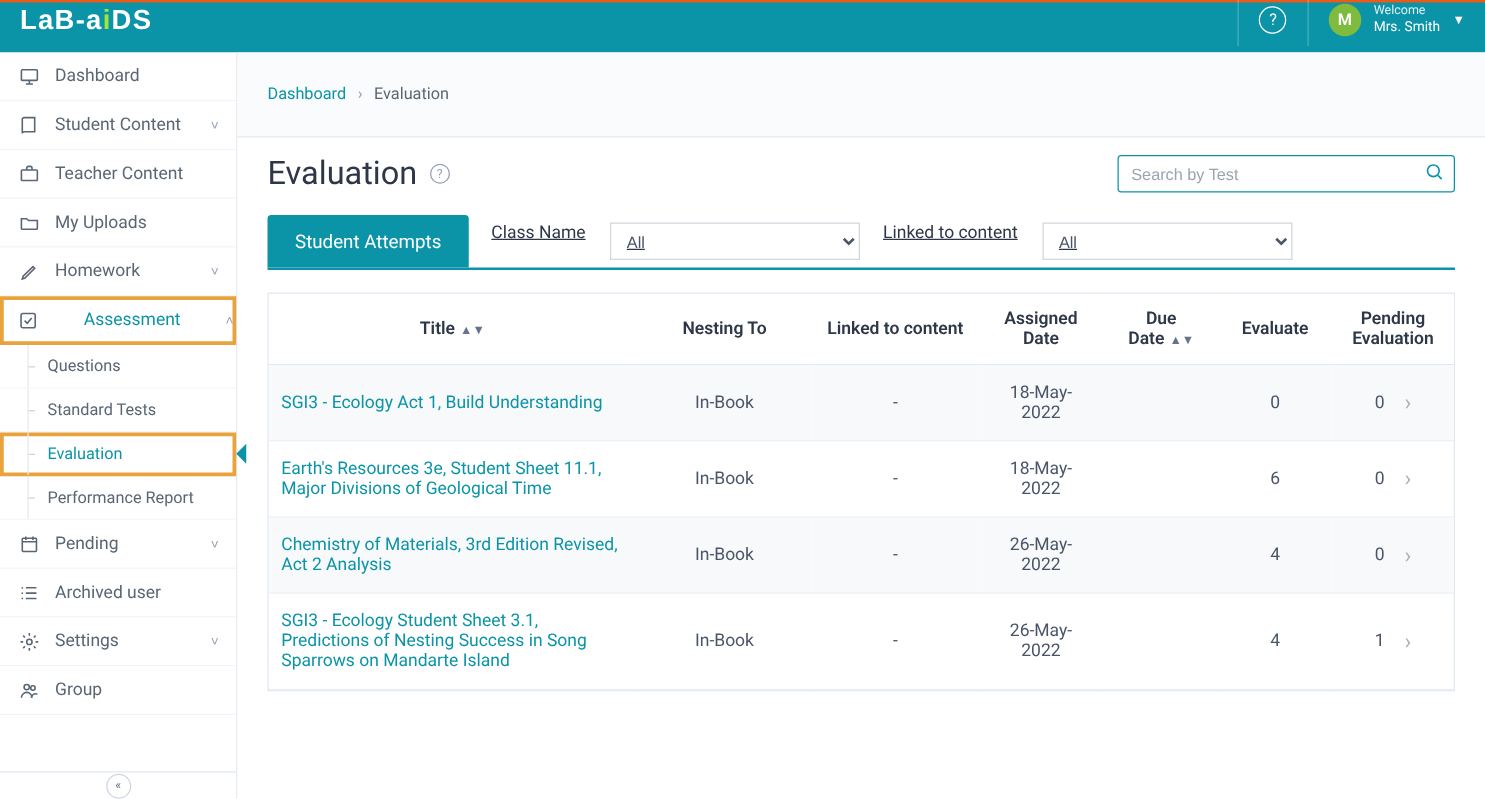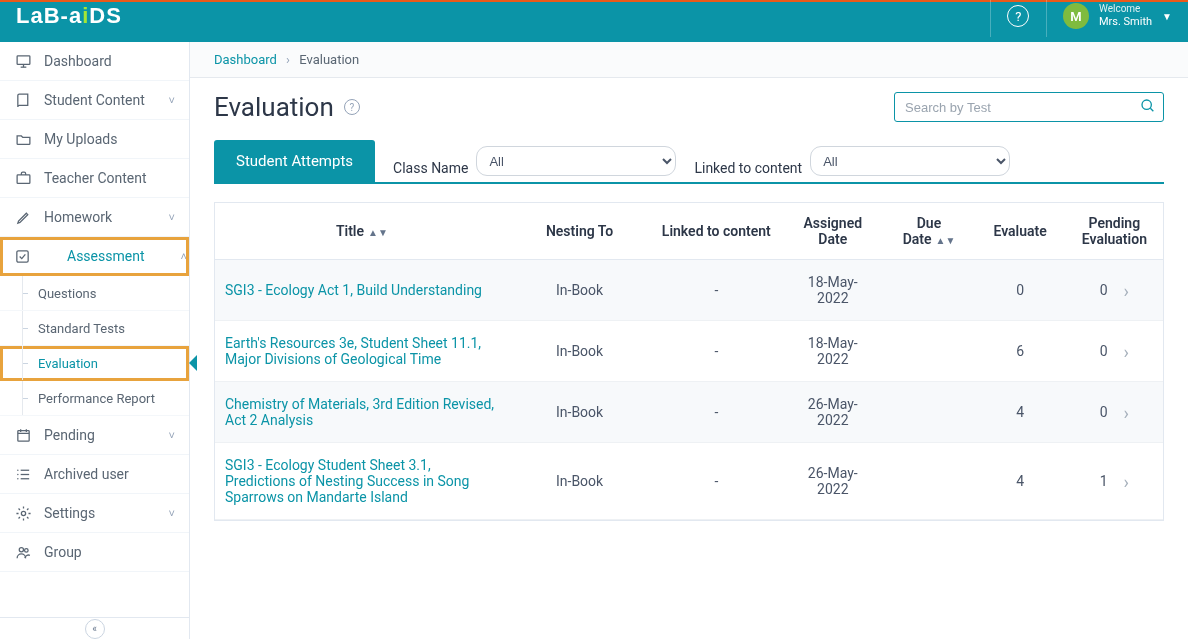--- a/index.html
+++ b/index.html
@@ -32,38 +32,38 @@
 .sub-item { display:flex; align-items:center; height: 35px; padding: 0 14px 0 38px; font-size: 13px; color: #5a6673; cursor: pointer; border-bottom: 1px solid #f4f7fa; position: relative; }
 .sub-item::before { content: ""; position: absolute; left: 22px; top: 50%; width: 6px; height: 1px; background: #cbd5e1; }
 .sub-item::after { content: ""; position: absolute; left: 22px; top: 0; bottom: 0; width: 1px; background: #e5e9ee; }
 .sub-item.active { color: #0b94a7; }
 .sub-item.hl { outline: 3px solid #e8a33d; outline-offset: -3px; }
 .arrow-marker { position: absolute; right: -8px; top: 50%; transform: translateY(-50%); width: 0; height: 0; border-top: 8px solid transparent; border-bottom: 8px solid transparent; border-right: 8px solid #0b94a7; }
 .collapse-bar { margin-top: auto; height: 22px; border-top: 1px solid #e2e8f0; display:flex; align-items:center; justify-content:center; }
 .collapse-btn { width: 20px; height: 20px; border: 1px solid #cbd5e1; border-radius: 50%; display:flex; align-items:center; justify-content:center; font-size: 10px; color: #64748b; }
 
 
-.crumbs { padding: 10px 24px; border-bottom: 1px solid #e5e9ee; font-size: 13px; color: #0b94a7; background: #fafbfc; }
+.crumbs { padding: 26px 24px; border-bottom: 1px solid #e5e9ee; font-size: 13px; color: #0b94a7; background: #fafbfc; }
 .crumbs .sep { color: #94a3b8; margin: 0 6px; }
 .crumbs .cur { color: #5a6673; }
 
 .page { padding: 14px 24px; }
 .page-head { display:flex; align-items:center; margin-bottom: 18px; }
 .page-title { font-size: 26px; font-weight: 400; color: #2d3748; display:flex; align-items:center; gap: 10px; }
 .title-help { width: 16px; height:16px; border:1px solid #94a3b8; border-radius:50%; display:flex; align-items:center; justify-content:center; font-size:10px; color:#94a3b8; }
 .search-wrap { margin-left: auto; position: relative; }
 .search-wrap input { width: 270px; height: 30px; border: 1px solid #0b94a7; border-radius: 3px; padding: 0 32px 0 10px; font-size: 13px; color: #4a5568; }
 .search-wrap input::placeholder { color: #9aa4af; }
 .search-wrap .sicon { position:absolute; right: 8px; top: 6px; color:#0b94a7; }
 
 
 .filterbar { display:flex; align-items:center; border-bottom: 2px solid #0b94a7; margin-bottom: 0; }
 .tab { background:#0b94a7; color:#fff; padding: 12px 22px; font-size: 15px; border-top-left-radius: 3px; border-top-right-radius: 3px; }
-.filt { display:flex; align-items:flex-end; gap: 8px; margin-left: 18px; font-size: 14px; color:#2d3748; }
-.filt select { height: 30px; min-width: 200px; border: 1px solid #d0d6dd; border-radius: 11px; padding: 0 8px; font-size: 13px; color: #4a5568; background: #fff; }
+.filt { display:flex; align-items:flex-start; gap: 20px; margin-left: 18px; font-size: 14px; color:#2d3748;text-decoration:underline; }
+.filt select { height: 30px; min-width: 200px; border: 1px solid #d0d6dd; border-radius: 0; padding: 0 8px; font-size: 13px; color: #4a5568; background: #fff; }
 
 
 .tbl-wrap { margin-top: 18px; border-left:1px solid #e2e8f0; border-right:1px solid #e2e8f0; border-bottom:1px solid #e2e8f0; }
 table { width: 100%; border-collapse: collapse; table-layout: fixed; }
 th { font-size: 14px; font-weight: 600; color:#2d3748; padding: 12px 10px; border-top:1px solid #e2e8f0; border-bottom:1px solid #e2e8f0; background: #fff; text-align:center; position: relative; }
 th .sort { font-size: 10px; color:#64748b; margin-left:4px; }
 td { font-size: 14px; padding: 14px 10px; border-bottom: 1px solid #eef1f4; text-align:center; color:#4a5568; vertical-align: middle; }
 td.title { text-align:left; color:#0b94a7; cursor:pointer; }
 td.title a { color:#0b94a7; text-decoration:none; }
 tr.striped { background:#f7f9fb; }
@@ -115,33 +115,33 @@
             <svg width="17" height="17" viewBox="0 0 24 24">
               <path d="M4 5 a2 2 0 0 1 2-2 h12 v16 h-12 a2 2 0 0 0-2 2 z" stroke="currentColor" stroke-width="1.8" fill="none"></path>
             </svg>
           </span>
           <span>Student Content</span>
           <span class="chev">˅</span>
         </div>
         <div class="nav-item">
           <span class="nav-ico">
             <svg width="17" height="17" viewBox="0 0 24 24">
-              <path d="M3 7 h6 l2 2 h10 v9 a1 1 0 0 1-1 1 h-16 a1 1 0 0 1-1-1 z" stroke="currentColor" stroke-width="1.8" fill="none"></path>
-            </svg>
-          </span>
-          <span>My Uploads</span>
-        </div>
-        <div class="nav-item">
-          <span class="nav-ico">
-            <svg width="17" height="17" viewBox="0 0 24 24">
               <rect x="3" y="7" width="18" height="12" rx="1" stroke="currentColor" stroke-width="1.8" fill="none"></rect>
               <path d="M9 7 v-2 a2 2 0 0 1 2-2 h2 a2 2 0 0 1 2 2 v2" stroke="currentColor" stroke-width="1.8" fill="none"></path>
             </svg>
           </span>
           <span>Teacher Content</span>
+        </div>
+        <div class="nav-item">
+          <span class="nav-ico">
+            <svg width="17" height="17" viewBox="0 0 24 24">
+              <path d="M3 7 h6 l2 2 h10 v9 a1 1 0 0 1-1 1 h-16 a1 1 0 0 1-1-1 z" stroke="currentColor" stroke-width="1.8" fill="none"></path>
+            </svg>
+          </span>
+          <span>My Uploads</span>
         </div>
         <div class="nav-item">
           <span class="nav-ico">
             <svg width="17" height="17" viewBox="0 0 24 24">
               <path d="M4 20 l3-1 11-11 -2-2 -11 11 z" stroke="currentColor" stroke-width="1.8" fill="none"></path>
             </svg>
           </span>
           <span>Homework</span>
           <span class="chev">˅</span>
         </div>

